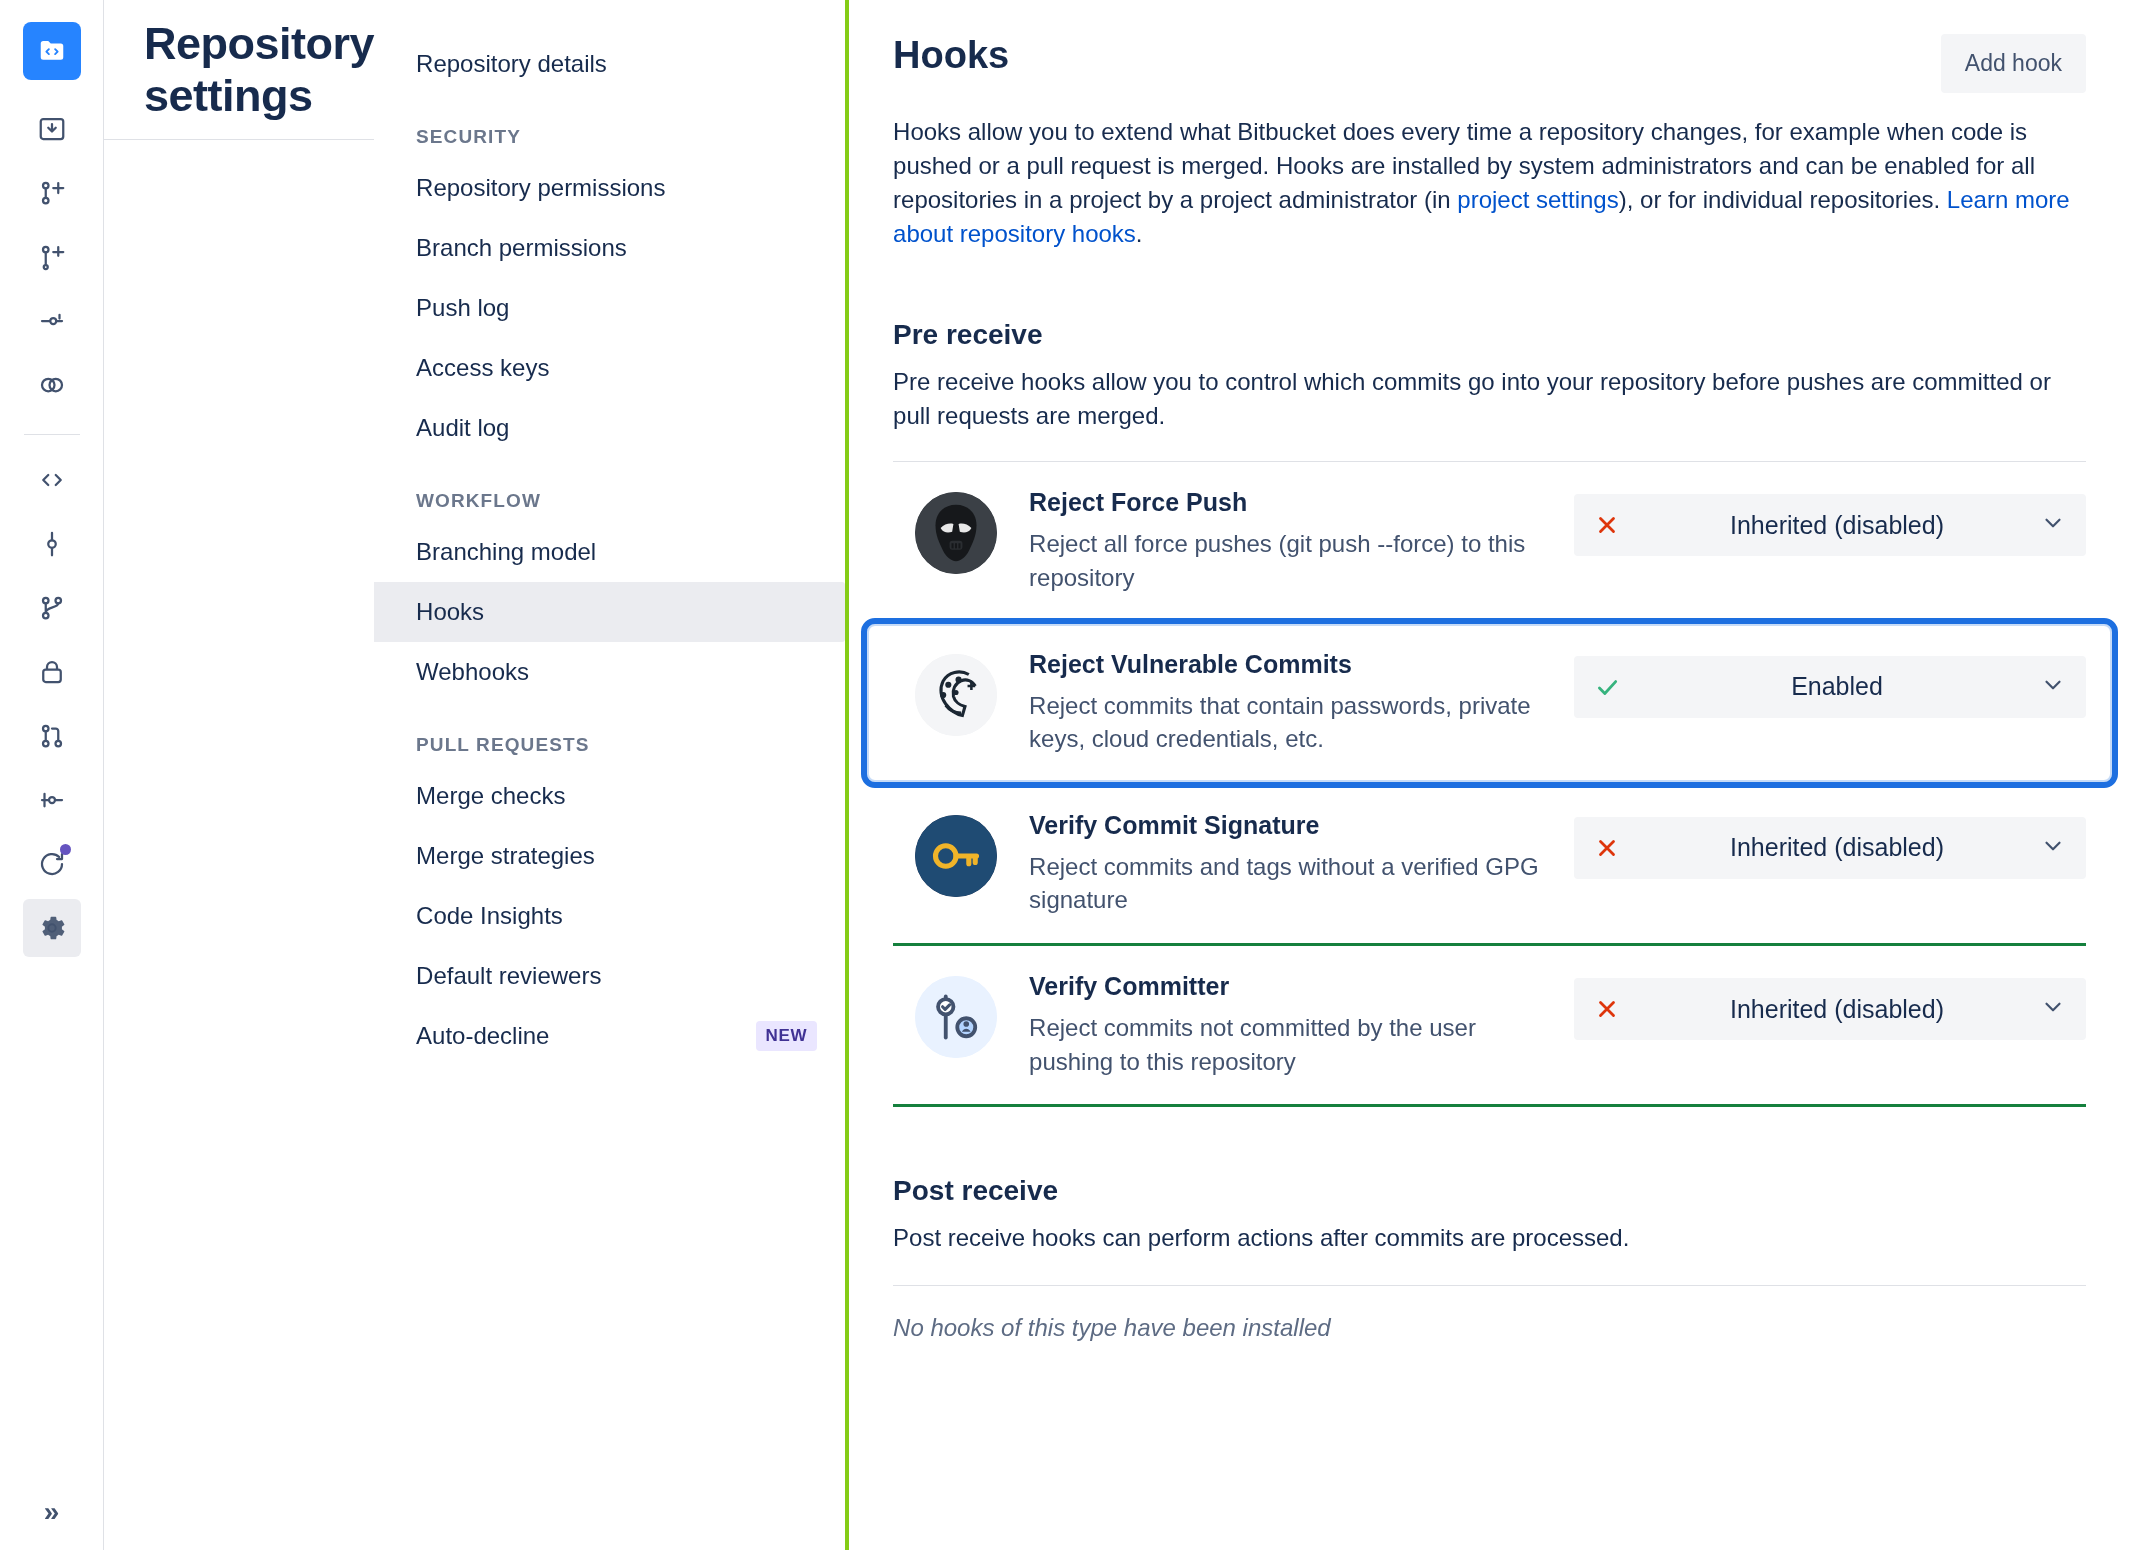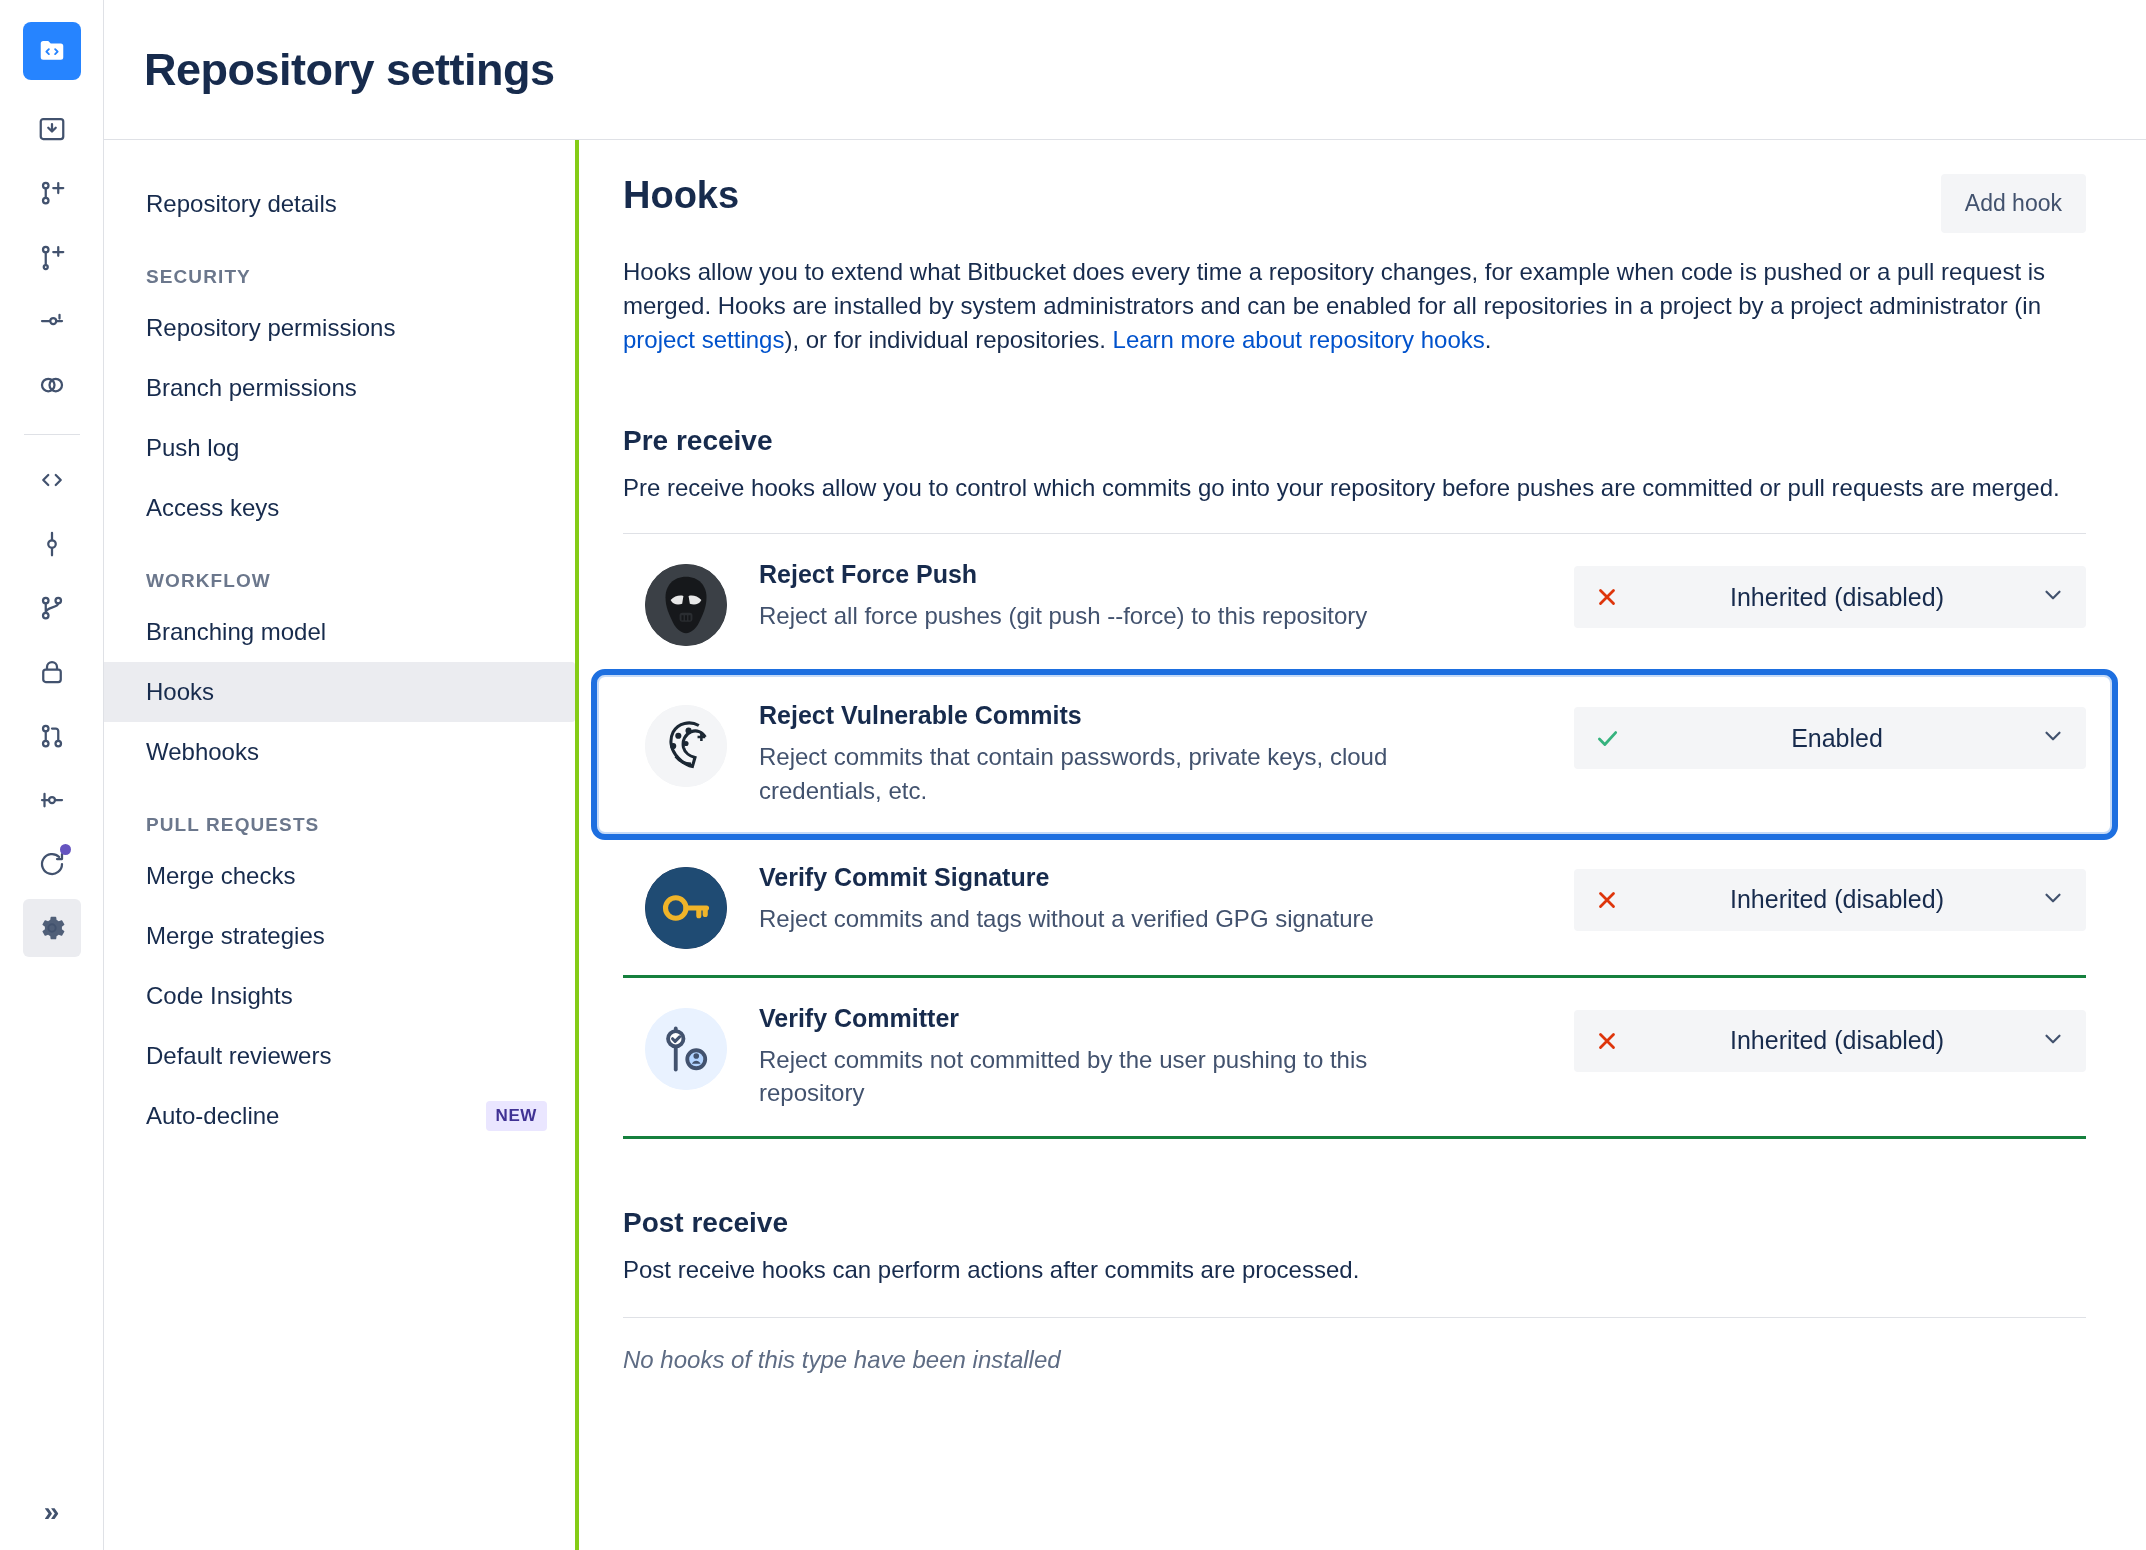--- a/index.html
+++ b/index.html
@@ -65,21 +65,21 @@
   }
   .rail-expand {
     font-size: 28px; color: #42526E; font-weight: bold;
     cursor: pointer; line-height: 1;
   }
 
   
   .page {
     flex: 1 1 auto;
     display: flex;
-    flex-direction: column;
+    flex-direction: row;
     min-width: 0;
   }
   .page-header {
     height: 140px;
     flex: 0 0 140px;
     display: flex;
     align-items: center;
     padding-left: 40px;
     border-bottom: 1px solid #DFE1E6;
   }
@@ -383,20 +383,23 @@
           <span>Repository permissions</span>
         </div>
         <div class="nav-item">
           <span>Branch permissions</span>
         </div>
         <div class="nav-item">
           <span>Push log</span>
         </div>
         <div class="nav-item">
           <span>Access keys</span>
+        </div>
+        <div class="nav-item">
+          <span>Audit log</span>
         </div>
 
         <div class="nav-section">WORKFLOW</div>
         <div class="nav-item">
           <span>Branching model</span>
         </div>
         <div class="nav-item selected">
           <span>Hooks</span>
         </div>
         <div class="nav-item">

